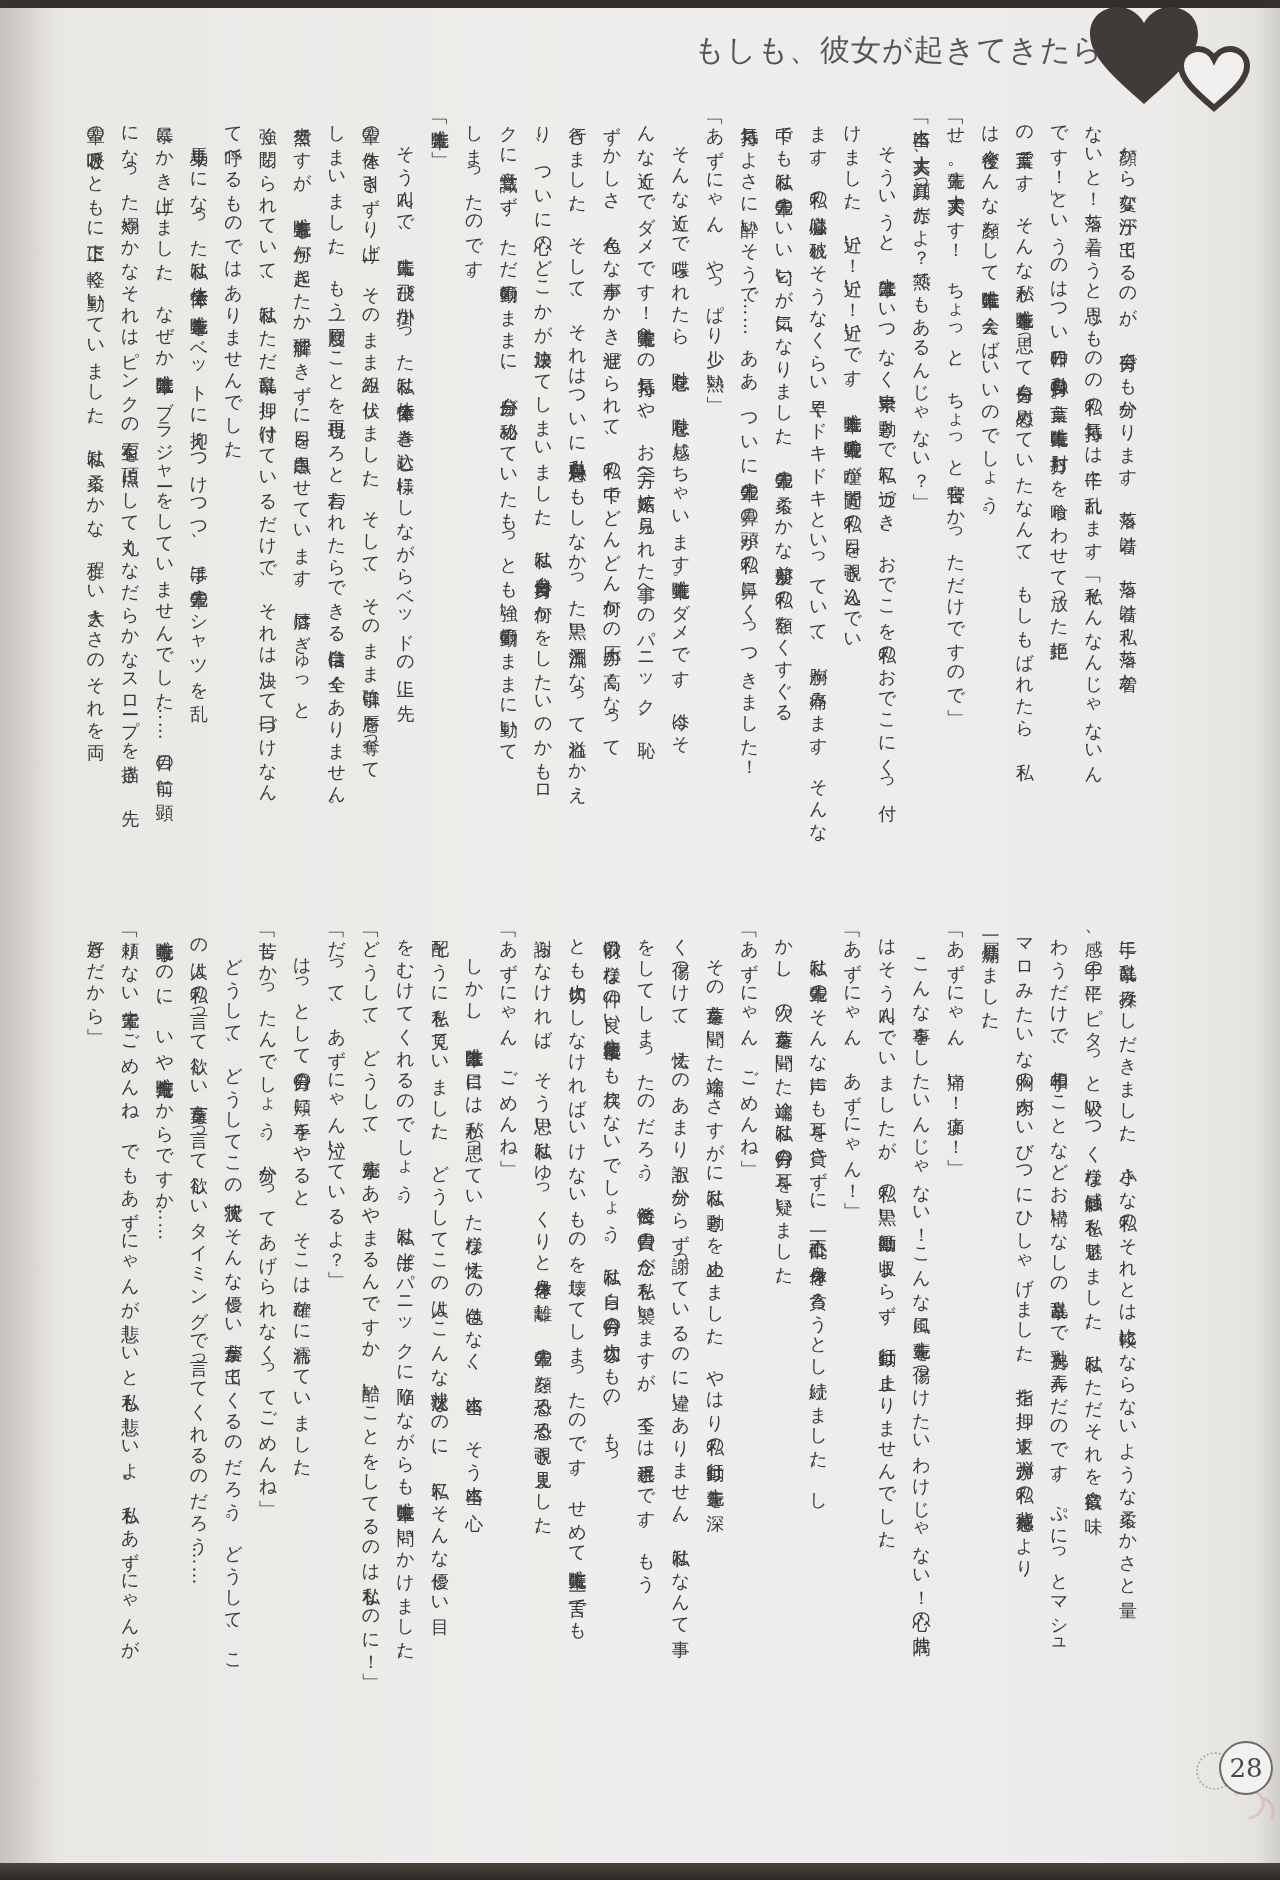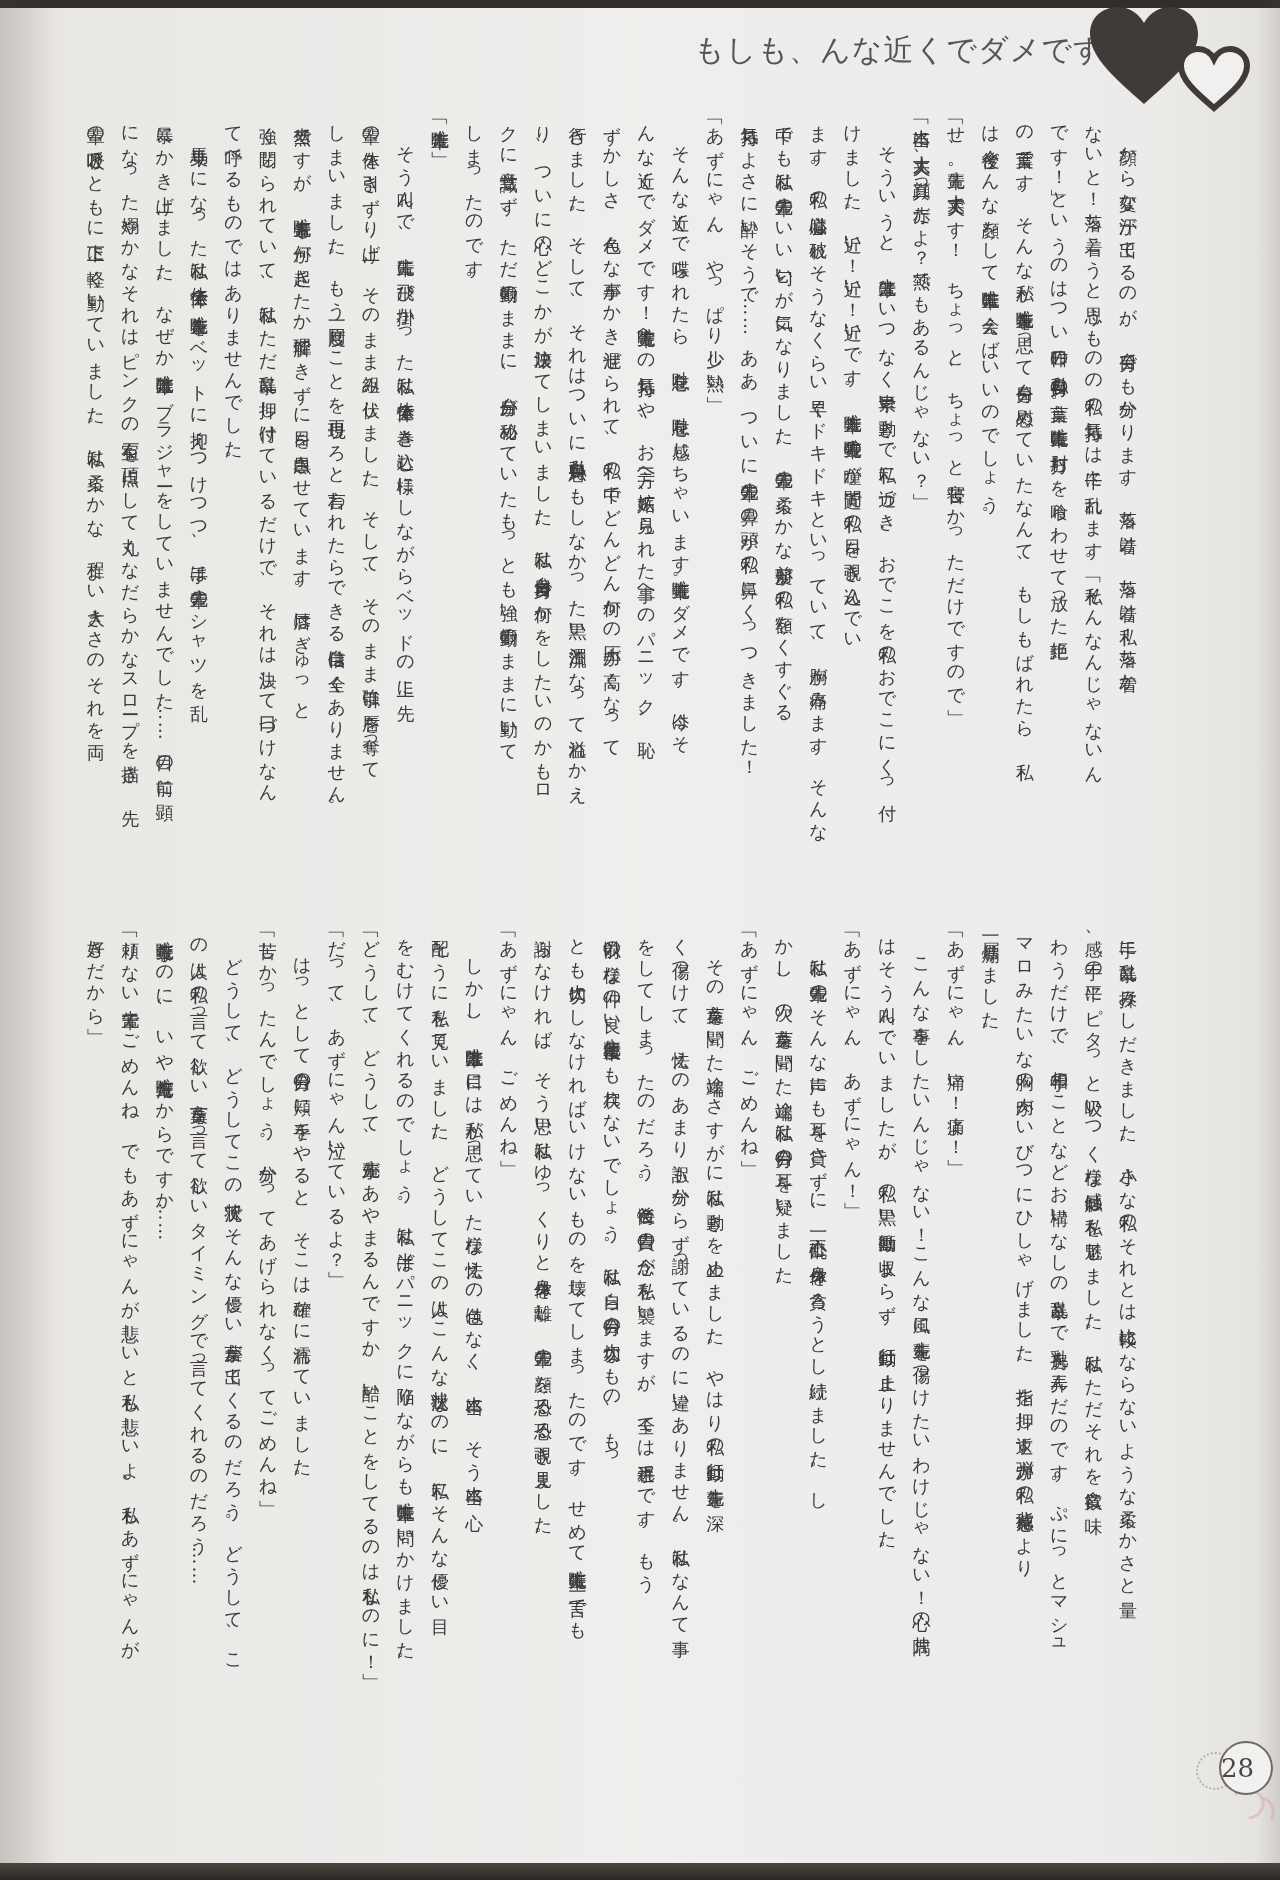--- a/index.html
+++ b/index.html
@@ -25,37 +25,37 @@
     position:absolute;right:135px;
     writing-mode:vertical-rl;text-orientation:mixed;
     font-size:18px;letter-spacing:1.8px;color:#3c3a3d;
   }
   #topBlock{top:113px;height:796px;}
   #bottomBlock{top:926px;height:810px;}
   .vblock .col{height:100%;line-height:34.4px;white-space:pre;}
   .page-number-badge{
     position:absolute;left:1219px;top:1741px;width:50px;height:50px;
     border:2px solid #6e6b67;border-radius:50%;background:#f2f1ef;
-    display:flex;align-items:center;justify-content:flex-start;
+    display:flex;align-items:center;justify-content:center;
     font-size:26px;color:#494745;z-index:3;
   }
   .stamp-scallop{
     position:absolute;left:1196px;top:1752px;width:34px;height:34px;border-radius:50%;
     border:2px dotted #9a9793;opacity:.65;z-index:2;
   }
   .stamp-flourish{position:absolute;left:1232px;top:1786px;width:46px;height:40px;opacity:.55;z-index:1;}
 </style>
 </head>
 <body>
 
 <div class="edge top"></div>
 <div class="gutter-left"></div>
 <div class="shadow-right"></div>
 
-<div class="page-title">もしも、んな近くでダメです</div>
+<div class="page-title">もしも、彼女が起きてきたら</div>
 
 <svg class="heart-mark" viewBox="0 0 172 110">
   <path fill="#3e3b38" d="M62,100 C30,72 8,52 8,30 C8,12 22,3 36,3 C48,3 57,10 62,19 C67,10 76,3 88,3 C102,3 116,12 116,30 C116,52 94,72 62,100 Z"></path>
   <path fill="#f1f0ee" stroke="#3e3b38" stroke-width="6" d="M132,104 C112,87 99,75 99,62 C99,51 108,45 116,45 C123,45 129,49 132,55 C135,49 141,45 148,45 C156,45 165,51 165,62 C165,75 152,87 132,104 Z"></path>
 </svg>
 
 <div id="topBlock" class="vblock">
     <div class="col">　顔から変な汗が出てるのが、自分でも分かります。落ち着け、落ち着け私！落ち着か</div>
     <div class="col">ないと！落ち着こうと思うものの私の気持ちは千々に乱れます。「私そんなんじゃないん</div>
     <div class="col">です！」というのはつい昨日の私自身の言葉。唯先輩に肘打ちを喰らわせて放った拒絶</div>

